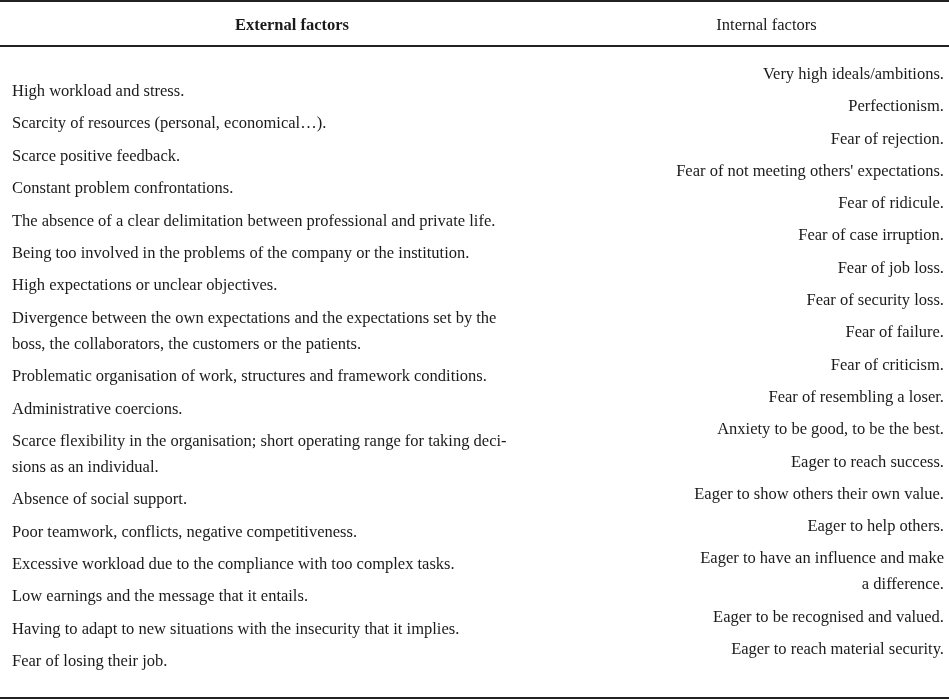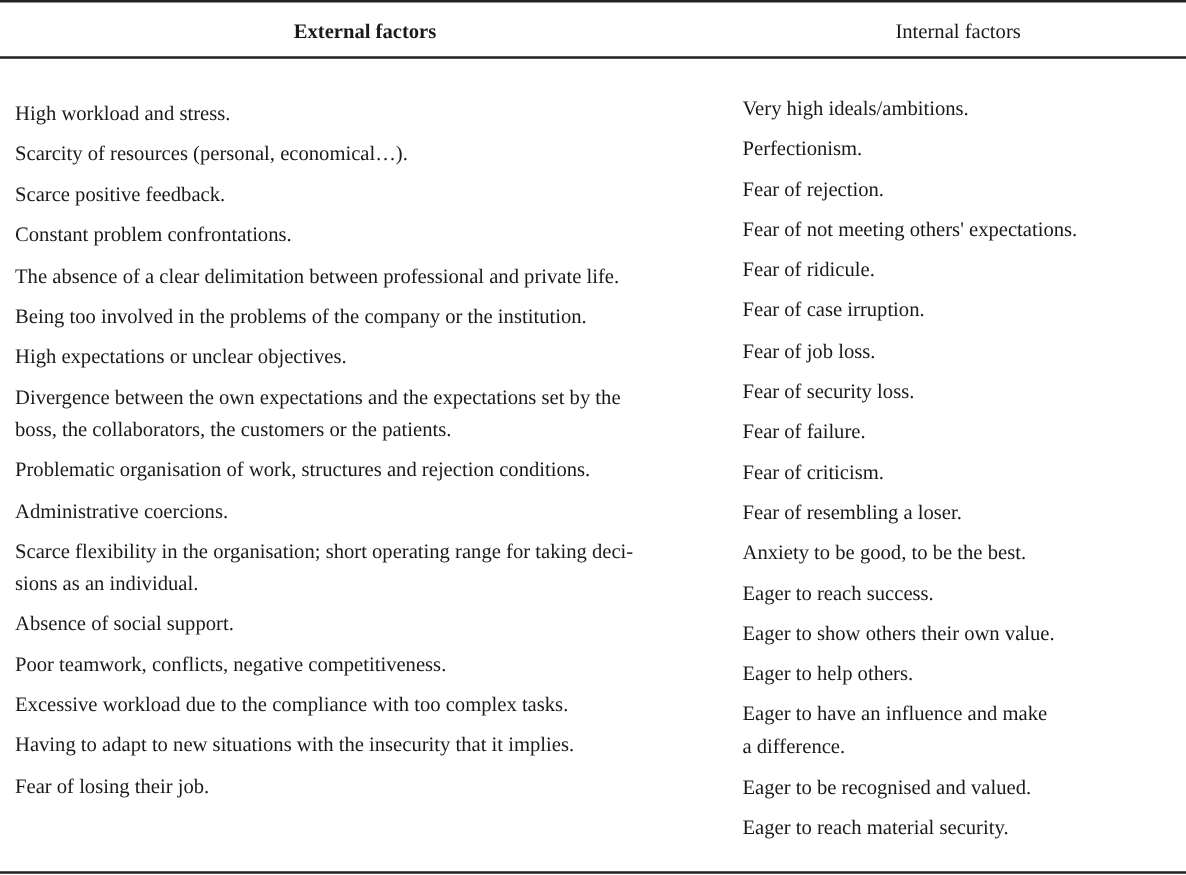--- a/index.html
+++ b/index.html
@@ -37,21 +37,21 @@
     .header-ext { left: 0; width: 584px; font-weight: bold; }
     .header-int { left: 584px; width: 365px; }
 
     .col {
       position: absolute;
       margin: 0;
       padding: 0;
       list-style: none;
     }
     .col-ext { left: 12px; top: 78px; width: 560px; }
-    .col-int { left: 594px; top: 74px; width: 350px; }
+    .col-int { left: 594px; top: 61px; width: 350px; text-align: right; }
 
     .item {
       font-size: 16.5px;
       line-height: 26px;
       margin: 0 0 6.3px 0;
       white-space: normal;
     }
     .col-ext .item { margin-bottom: 6.4px; }
     .wrap-line { display: block; }
   </style>
@@ -70,29 +70,30 @@
     <li class="item">Scarcity of resources (personal, economical…).</li>
     <li class="item">Scarce positive feedback.</li>
     <li class="item">Constant problem confrontations.</li>
     <li class="item">The absence of a clear delimitation between professional and private life.</li>
     <li class="item">Being too involved in the problems of the company or the institution.</li>
     <li class="item">High expectations or unclear objectives.</li>
     <li class="item">
       <span class="wrap-line">Divergence between the own expectations and the expectations set by the</span>
       <span class="wrap-line">boss, the collaborators, the customers or the patients.</span>
     </li>
-    <li class="item">Problematic organisation of work, structures and rejection conditions.</li>
+    <li class="item">Problematic organisation of work, structures and framework conditions.</li>
     <li class="item">Administrative coercions.</li>
     <li class="item">
       <span class="wrap-line">Scarce flexibility in the organisation; short operating range for taking deci-</span>
       <span class="wrap-line">sions as an individual.</span>
     </li>
     <li class="item">Absence of social support.</li>
     <li class="item">Poor teamwork, conflicts, negative competitiveness.</li>
     <li class="item">Excessive workload due to the compliance with too complex tasks.</li>
+    <li class="item">Low earnings and the message that it entails.</li>
     <li class="item">Having to adapt to new situations with the insecurity that it implies.</li>
     <li class="item">Fear of losing their job.</li>
   </ul>
 <ul class="col col-int">
     <li class="item">Very high ideals/ambitions.</li>
     <li class="item">Perfectionism.</li>
     <li class="item">Fear of rejection.</li>
     <li class="item">Fear of not meeting others' expectations.</li>
     <li class="item">Fear of ridicule.</li>
     <li class="item">Fear of case irruption.</li>

